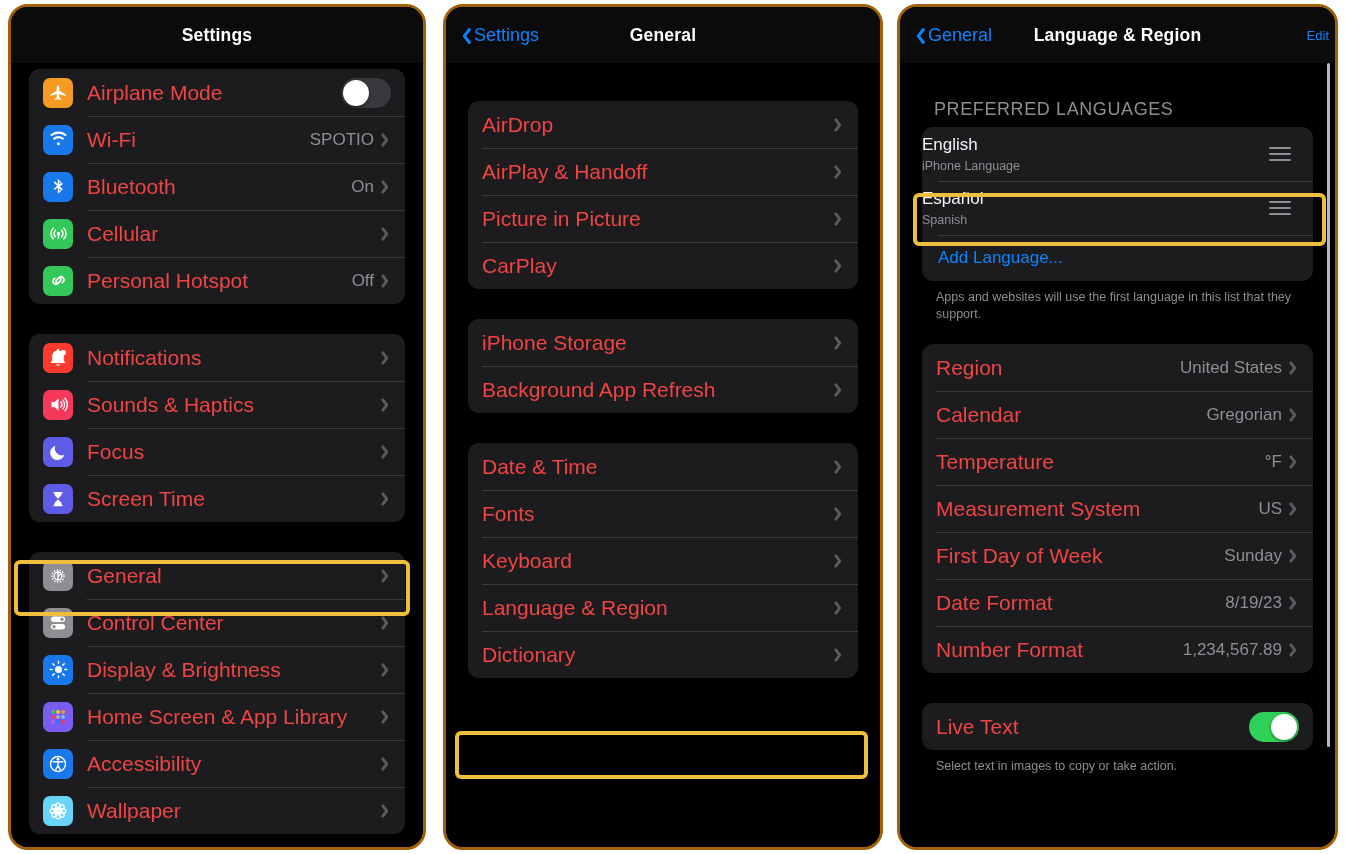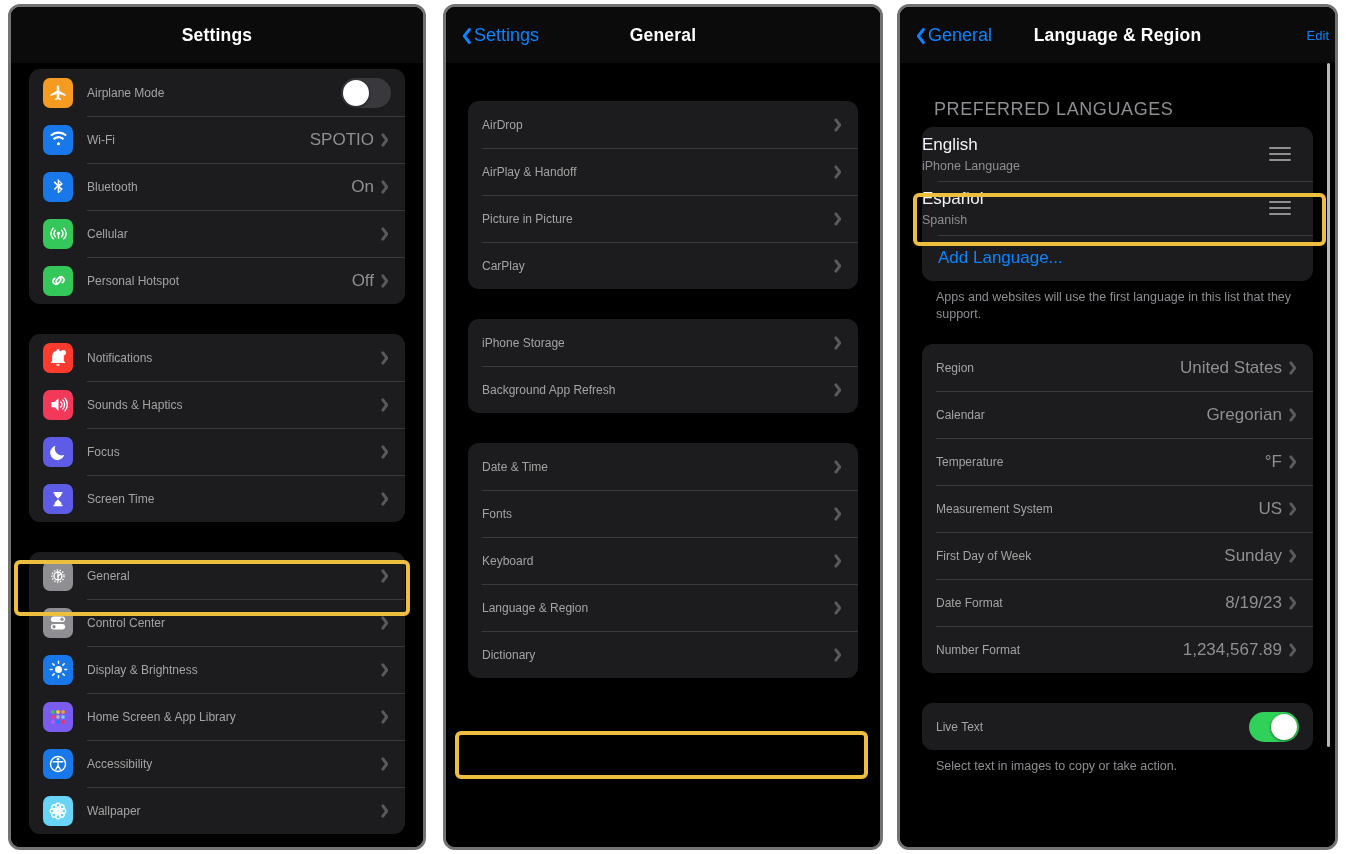--- a/index.html
+++ b/index.html
@@ -8,22 +8,22 @@
     background: #ffffff;
     font-family: "Liberation Sans", sans-serif;
     overflow: hidden;
   }
   .stage { position: relative; width: 1346px; height: 854px; background:#fff; }
 
   
   .phone {
     position: absolute;
     background: #000;
-    border: 3px solid #737373;
-    border-radius: 12px;
+    border: 3px solid #a16207;
+    border-radius: 20px;
     overflow: hidden;
     color: #fff;
   }
   .phone-inner { position:absolute; inset:0; background:#000; overflow:hidden; }
 
   #phone1 { left: 8px;  top: 4px; width: 418px; height: 846px; }
   #phone2 { left: 443px; top: 4px; width: 440px; height: 846px; }
   #phone3 { left: 897px; top: 4px; width: 441px; height: 846px; }
 
   
@@ -78,21 +78,21 @@
     display: flex; align-items: center;
     min-height: 47px;
     padding: 0 14px 0 14px;
     cursor: pointer;
   }
   .row + .row:before {
     content:""; position:absolute; left:14px; right:0; top:0; height:1px;
     background:#3a3a3c;
   }
   .row.with-icon + .row.with-icon:before { left: 58px; }
-  .row .label { font-size: 12px; color: #a3a3a3; flex: 1; }
+  .row .label { font-size: 21px; color: #ef4444; flex: 1; }
   .row .value { font-size: 17px; color: #8e8e93; margin-right: 8px; }
 
   .icon-tile {
     width: 30px; height: 30px; border-radius: 7px;
     margin-right: 14px; flex: none;
     display: flex; align-items: center; justify-content: center;
     position: relative;
   }
   .icon-tile svg { display:block; }
 

